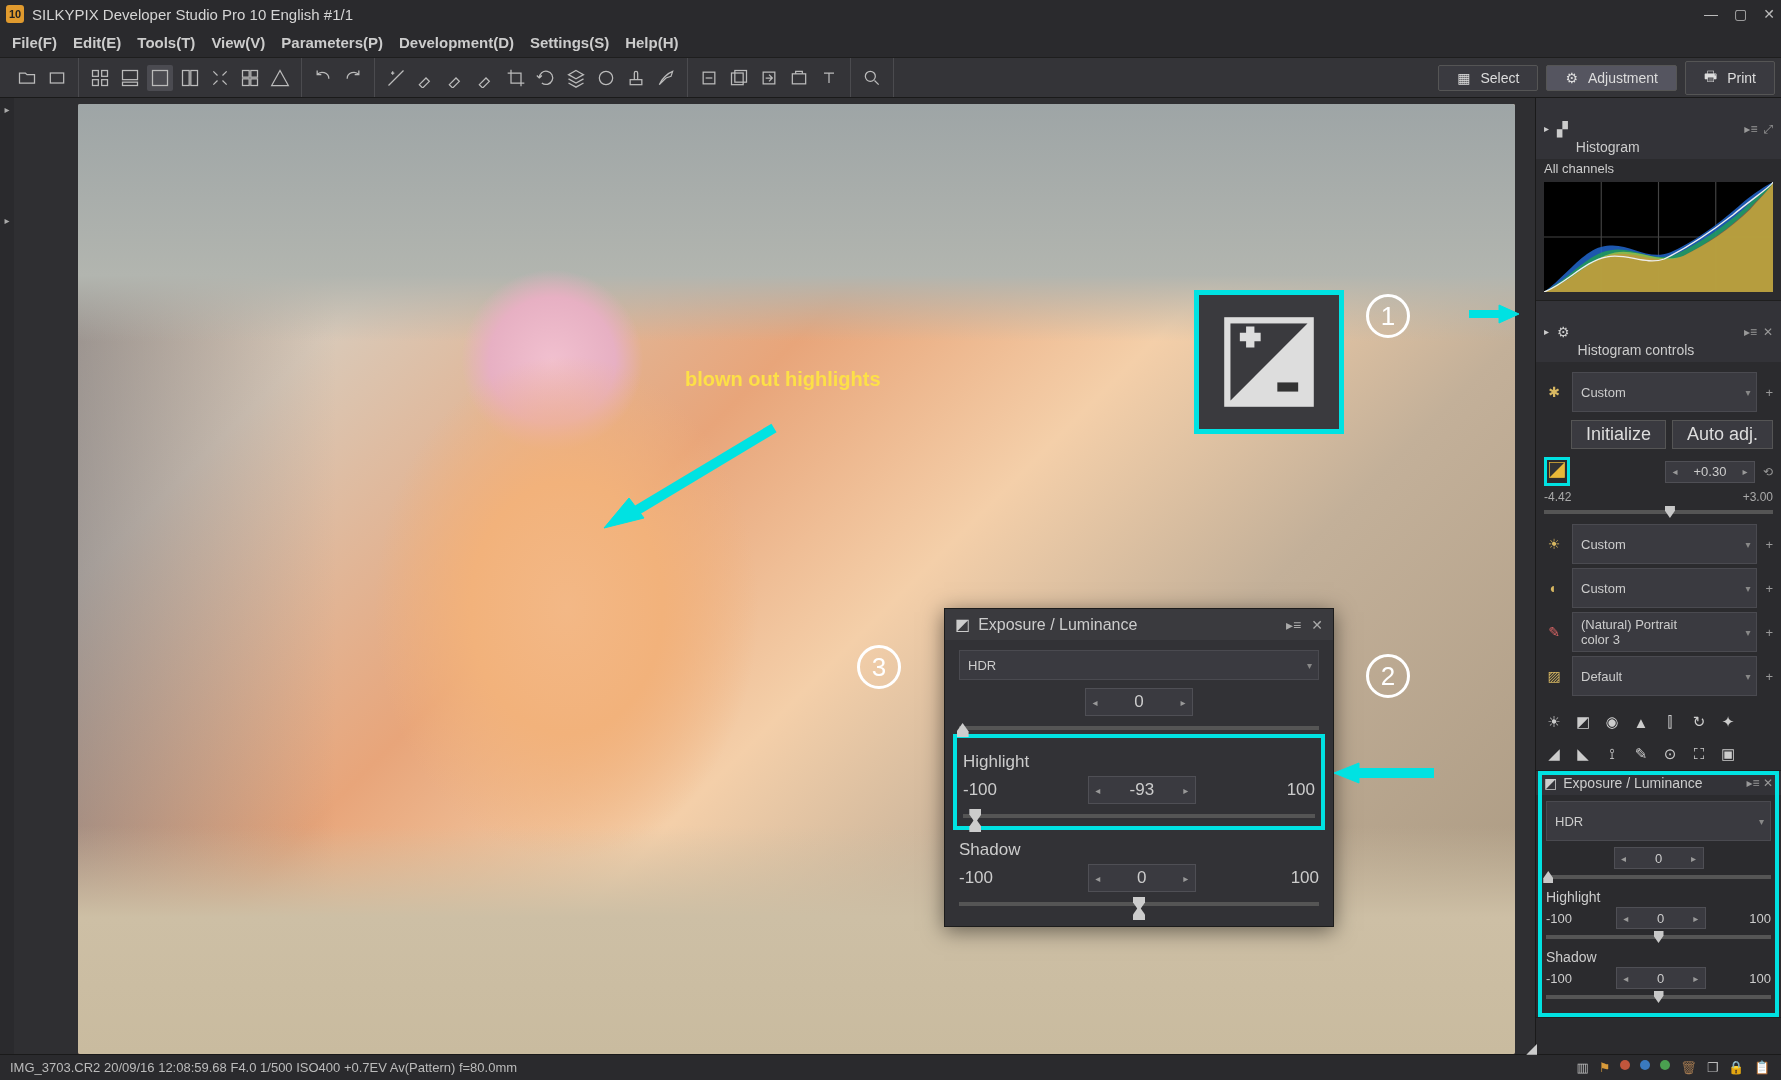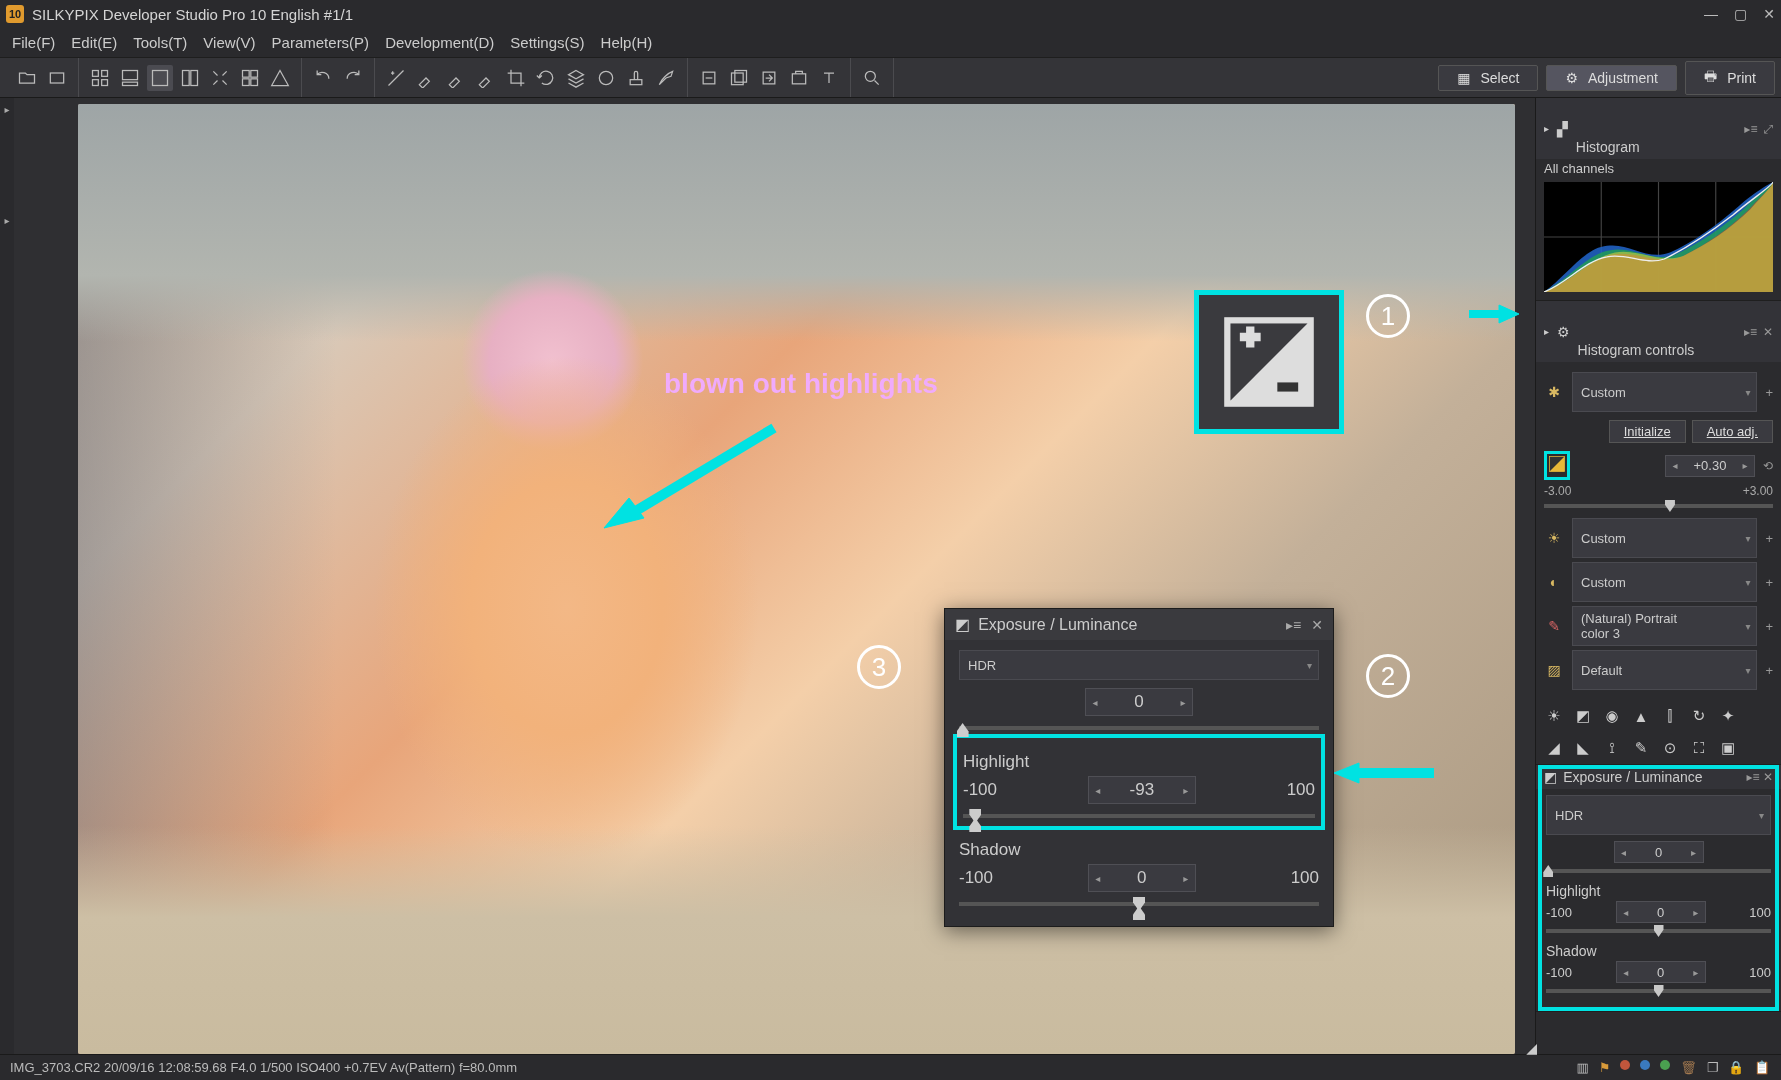--- a/index.html
+++ b/index.html
@@ -6,21 +6,21 @@
 html, body { width: 1781px; height: 1080px; background: #2a2a2d; color: #ccc; overflow: hidden; }
 
 
 .titlebar { height: 28px; background: #2a2a2d; display: flex; align-items: center; padding: 10px 6px; font-size: 15px; color: #d5d5d5; }
 .titlebar .logo { width: 18px; height: 18px; background: #e09a2e; border-radius: 3px; display: inline-flex; align-items: center; justify-content: center; font-size: 11px; font-weight: bold; color: #222; margin-right: 8px; }
 .titlebar .win-ctrl { margin-left: auto; display: flex; gap: 16px; color: #bbb; font-size: 14px; }
 .titlebar .win-ctrl span { cursor: pointer; }
 
 
 .menubar { height: 30px; background: #2a2a2d; display: flex; align-items: center; padding: 0 4px; font-size: 15px; border-bottom: 1px solid #1e1e1e; }
-.menubar .menu-item { padding: 3px 8px; cursor: pointer; }
+.menubar .menu-item { padding: 3px 8px; cursor: pointer; font-weight: bold; }
 
 
 .toolbar { height: 40px; background: #343438; display: flex; align-items: center; padding: 0 6px; border-bottom: 1px solid #1a1a1a; }
 .toolbar-group { display: flex; align-items: center; gap: 4px; padding: 0 8px; border-right: 1px solid #4b4b4f; height: 100%; }
 .toolbar-group:last-child { border-right: none; }
 .tb-icon { width: 26px; height: 26px; display: flex; align-items: center; justify-content: center; color: #bbb; cursor: pointer; border-radius: 2px; }
 .tb-icon svg { width: 20px; height: 20px; stroke: #bbb; fill: none; stroke-width: 1.5; }
 .tb-icon.active { background: #4b4b51; }
 .toolbar .right-tools { margin-left: auto; display: flex; align-items: center; gap: 8px; }
 .mode-btn { padding: 4px 18px; background: #3a3a40; border: 1px solid #555; font-size: 14px; color: #ddd; cursor: pointer; display: flex; align-items: center; gap: 10px; border-radius: 2px; }
@@ -59,40 +59,40 @@
 
 .histogram-label { font-size: 13px; padding: 2px 8px; }
 .histogram { height: 110px; background: #000; margin: 4px 8px 8px; position: relative; overflow: hidden; }
 .histogram svg { width: 100%; height: 100%; }
 
 .combo { display: flex; align-items: center; background: #3a3a40; border: 1px solid #4a4a50; height: 40px; font-size: 13px; }
 .combo .lbl { flex: 1; padding: 0 8px; }
 .combo .arrow { padding: 0 6px; color: #888; font-size: 10px; }
 .param-row { display: flex; align-items: center; gap: 8px; margin: 4px 0; }
 .param-row .row-icon { width: 20px; text-align: center; color: #d8b862; font-size: 14px; }
-.btn-small { padding: 3px 14px; background: #3a3a40; border: 1px solid #555; font-size: 13px; color: #ddd; cursor: pointer; text-decoration: underline; }
+.btn-small { padding: 3px 14px; background: #3a3a40; border: 1px solid #555; font-size: 18px; color: #ddd; cursor: pointer; }
 .spinner { display: flex; align-items: center; background: #3a3a40; border: 1px solid #4f4f55; height: 22px; }
 .spinner .sbtn { width: 18px; text-align: center; font-size: 10px; color: #999; cursor: pointer; }
 .spinner .sval { width: 52px; text-align: center; font-size: 13px; }
 .slider-row { display: flex; align-items: center; justify-content: space-between; font-size: 12px; color: #aaa; margin: 2px 0; }
 .slider-track { height: 4px; background: #555; position: relative; margin: 6px 0 10px; }
 .slider-thumb { position: absolute; top: -4px; width: 10px; height: 12px; background: #c8c8c8; transform: translateX(-50%); clip-path: polygon(50% 100%, 0 40%, 0 0, 100% 0, 100% 40%); }
 
 .icon-row { display: flex; gap: 9px; padding: 6px 8px; }
 .icon-row span { width: 20px; height: 20px; display: flex; align-items: center; justify-content: center; color: #ccc; font-size: 15px; cursor: pointer; }
 
 
 .el-panel { padding: 6px 10px 8px; }
 .el-title-row { display: flex; align-items: center; gap: 6px; padding: 4px 8px; background: #333338; font-size: 14px; }
 .el-sub { margin: 6px 0 2px; font-size: 14px; }
 .el-val-row { display: flex; align-items: center; justify-content: space-between; font-size: 13px; color: #ccc; }
 
 
 .overlay { position: absolute; pointer-events: none; }
-.highlight-text { color: #f0abfc; font-weight: bold; font-size: 28px; position: absolute; }
+.highlight-text { color: #fde047; font-weight: bold; font-size: 20px; position: absolute; margin-left: 21px; }
 .arrow-cyan { stroke: #00e2e2; fill: #00e2e2; }
 .num-circle { width: 44px; height: 44px; border: 3px solid #fff; border-radius: 50%; color: #fff; display: flex; align-items: center; justify-content: center; font-size: 26px; position: absolute; }
 .cyan-box { border: 4px solid #00e2e2; position: absolute; }
 .big-icon-box { width: 150px; height: 144px; border: 5px solid #00e2e2; background: #3a3a3e; display: flex; align-items: center; justify-content: center; }
 
 
 .float-panel { position: absolute; left: 930px; top: 510px; width: 390px; background: #323236; border: 1px solid #1c1c1c; box-shadow: 0 4px 20px rgba(0,0,0,.5); font-size: 15px; }
 .float-panel .fp-header { display: flex; align-items: center; gap: 8px; padding: 6px 10px; background: #3a3a3e; font-size: 16px; }
 .float-panel .fp-header .ttl { flex: 1; }
 .float-panel .fp-header .rc { display: flex; gap: 10px; color: #aaa; font-size: 14px; }
@@ -475,21 +475,21 @@
           </span>
           <div style="flex:1;"></div>
           <div class="spinner">
             <span class="sbtn">◂</span>
               <span class="sval">+0.30</span>
               <span class="sbtn">▸</span>
           </div>
           <span style="color:#999; font-size:12px;">⟲</span>
         </div>
         <div class="slider-row">
-            <span>-3.00</span>
+            <span>-4.42</span>
             <span>+3.00</span>
           </div>
         <div class="slider-track">
             <div class="slider-thumb" style="left:55%;"></div>
           </div>
 
         <div class="param-row">
           <span class="row-icon">☀</span>
           <div class="combo" style="flex:1;">
               <span class="lbl">Custom</span>

